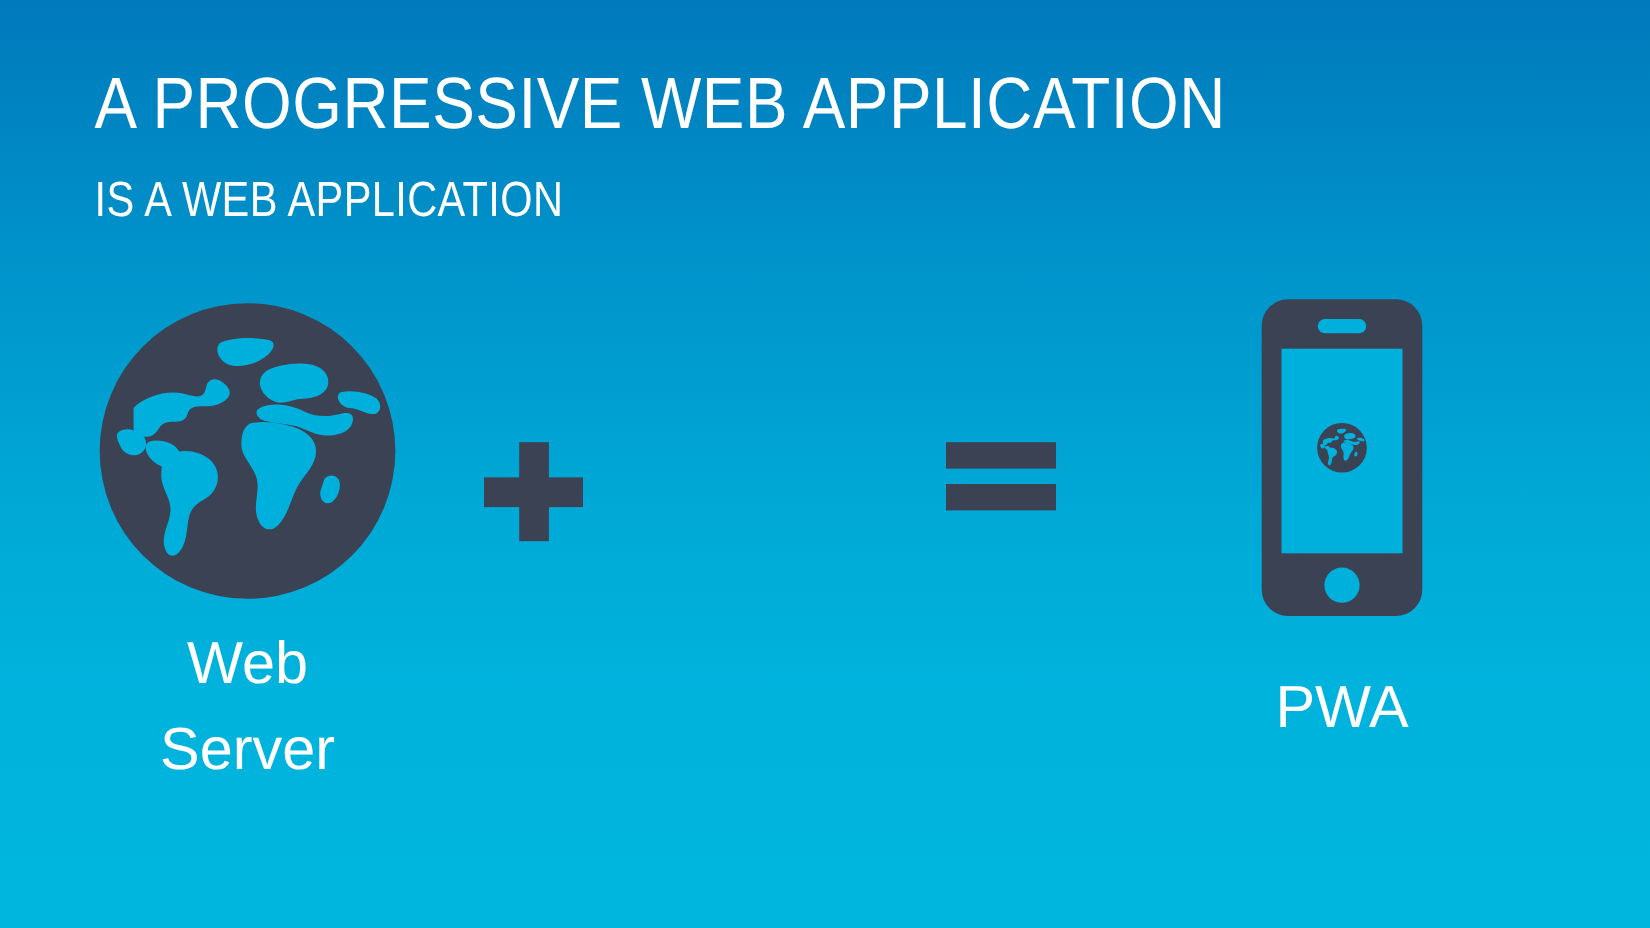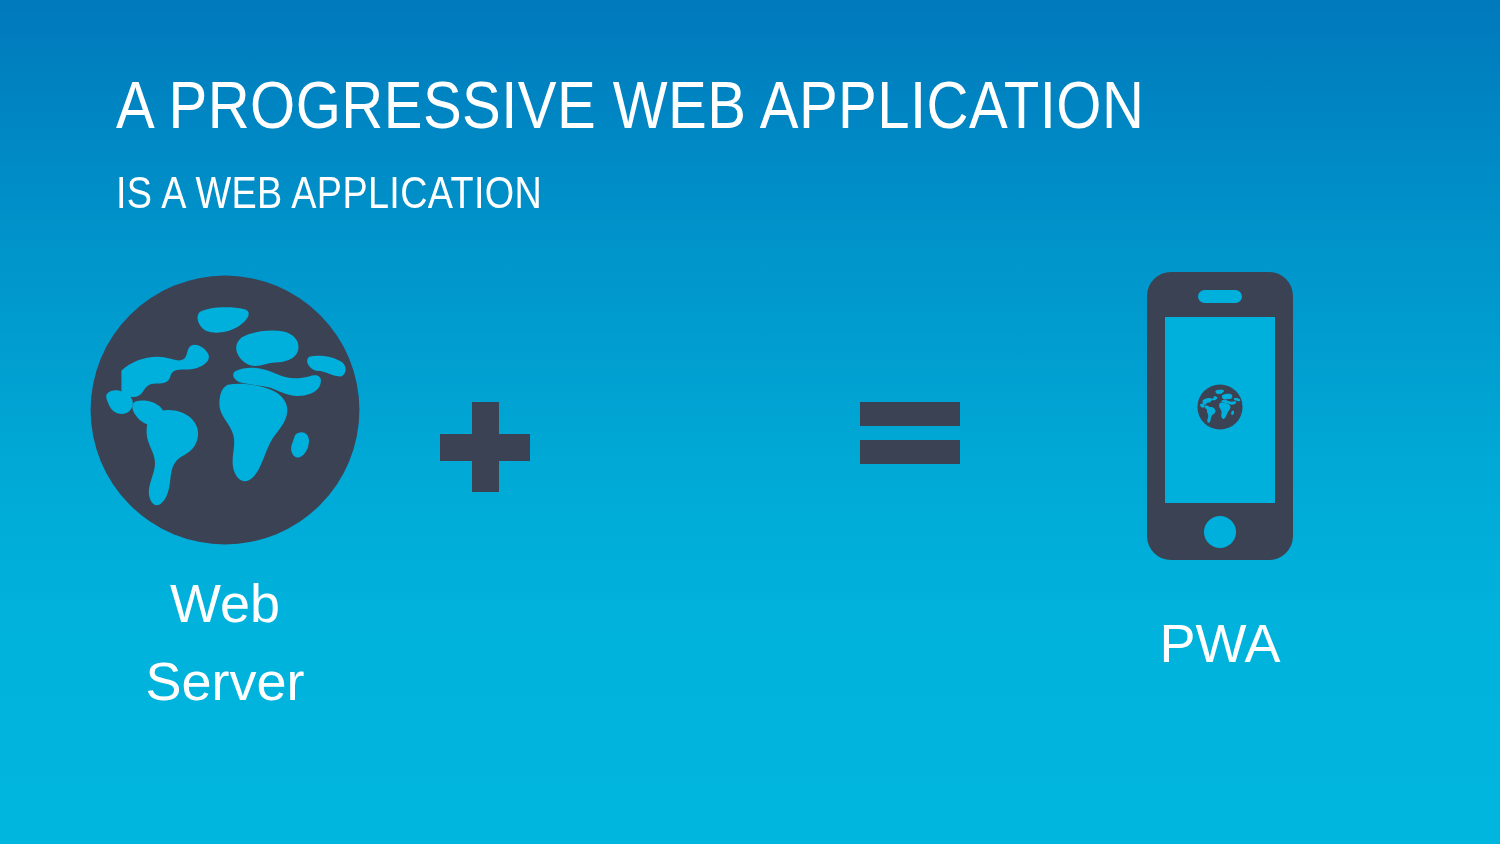--- a/index.html
+++ b/index.html
@@ -17,23 +17,22 @@
     width: 1500px;
     height: 844px;
     background: linear-gradient(180deg, #0079bc 0%, #0093ca 28%, #00a9d6 55%, #00b3dd 75%, #00b5de 100%);
     overflow: hidden;
   }
 
   
   .title-block {
     position: absolute;
     left: 86px;
-    top: 72px;
+    top: 60px;
     width: 1200px;
-    margin-left: 30px;
   }
   .slide-title {
     color: #ffffff;
     font-family: "Liberation Sans", sans-serif;
     font-size: 66px;
     font-weight: 300;
     letter-spacing: 0.5px;
     line-height: 1.0;
     transform: scaleX(0.88);
     transform-origin: left center;

